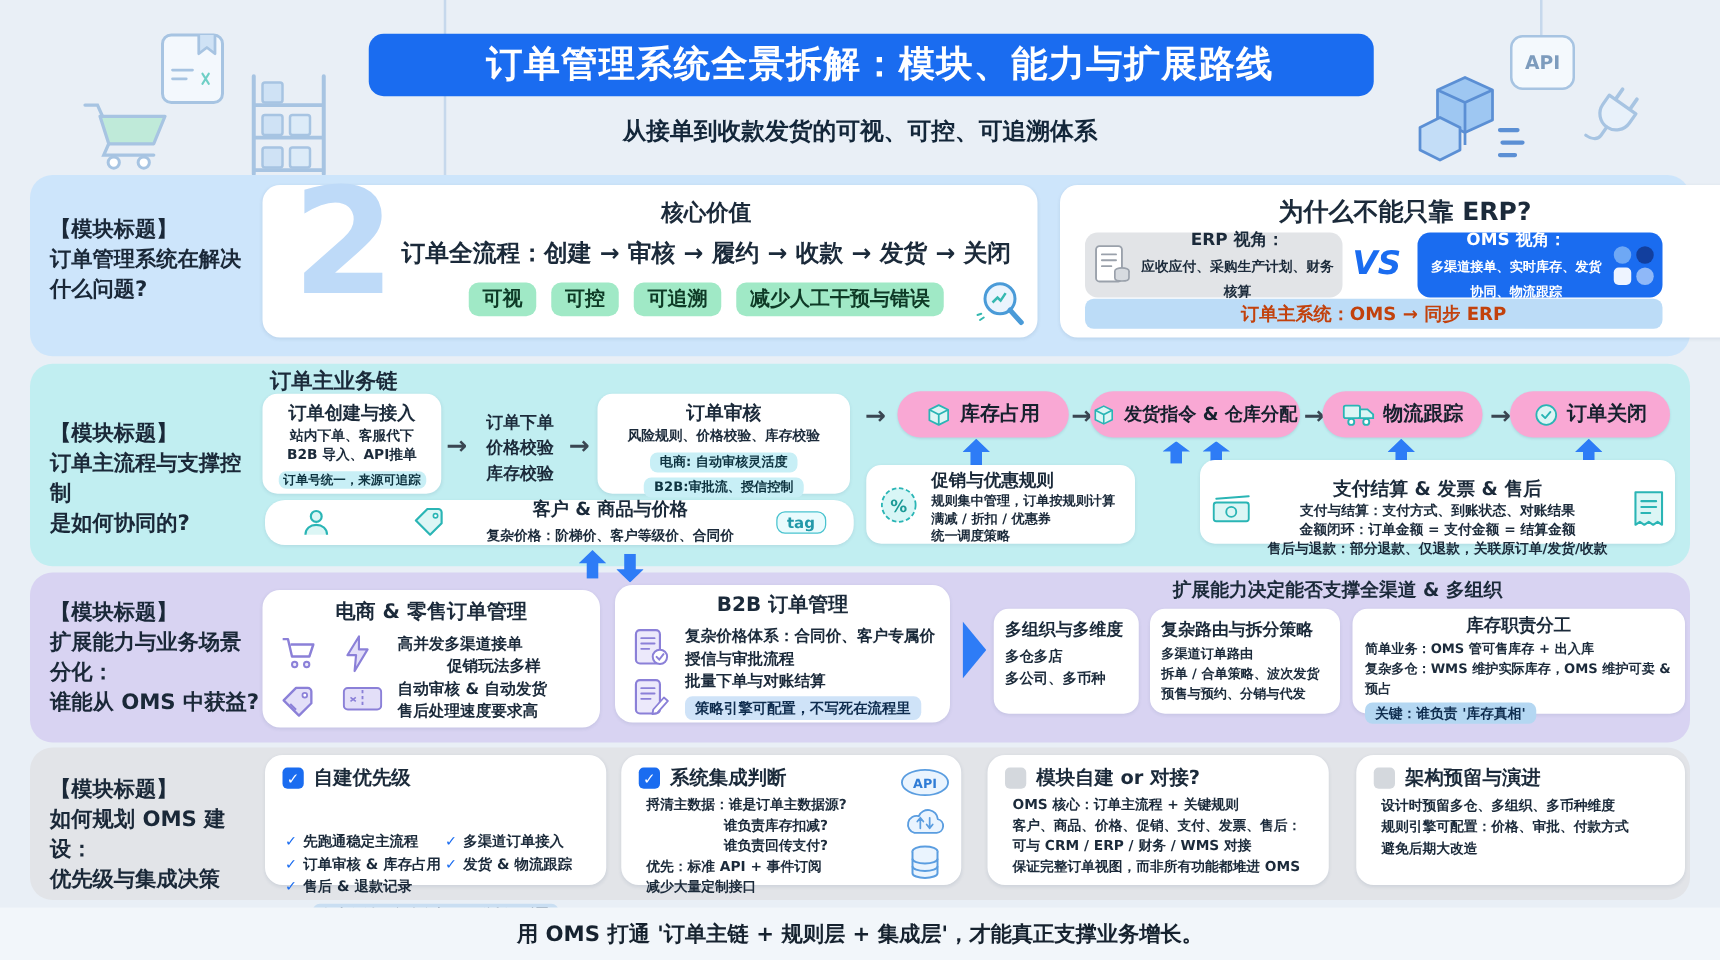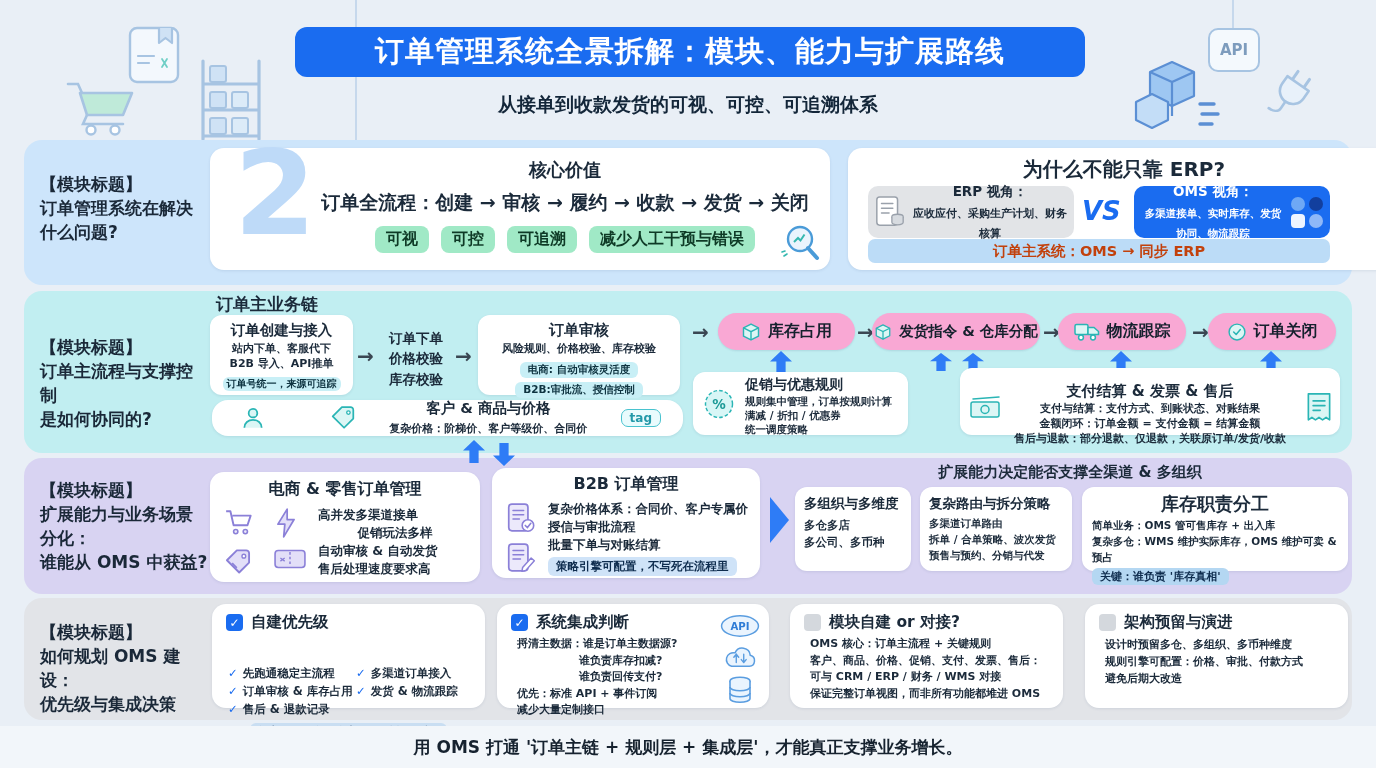--- a/index.html
+++ b/index.html
@@ -74,21 +74,21 @@
   </div>
 
   <svg class="abs" style="left:1262px;top:66px;" width="60" height="62" viewBox="0 0 60 62">
     <g transform="rotate(35 30 28)">
       <path d="M22 6 v10 M36 6 v10" stroke="#a7c4e2" stroke-width="3" stroke-linecap="round"></path>
       <path d="M16 16 h26 v9 a13 13 0 0 1 -26 0 Z" fill="#e8f1fa" stroke="#a7c4e2" stroke-width="2.6" stroke-linejoin="round"></path>
       <path d="M29 38 v8 c0 5 -5 7 -10 7" fill="none" stroke="#a7c4e2" stroke-width="2.6" stroke-linecap="round"></path>
     </g>
   </svg>
 
-  <div class="abs" style="left:295px;top:27px;width:790px;height:50px;background:#1a6cf0;border-radius:12px;display:flex;align-items:center;justify-content:center;">
+  <div class="abs" style="left:295px;top:27px;width:790px;height:50px;background:#1a6cf0;border-radius:12px;display:flex;align-items:center;justify-content:center;padding-left:14px;">
     <span style="color:#fff;font-weight:800;font-size:29px;letter-spacing:1px;">订单管理系统全景拆解：模块、能力与扩展路线</span>
   </div>
   <div class="abs" style="left:0;top:92px;width:1376px;text-align:center;font-weight:800;font-size:19px;color:#132639;">从接单到收款发货的可视、可控、可追溯体系</div>
 
   <div class="panel" style="left:24px;top:140px;width:1328px;height:145px;background:#cde5fb;"></div>
 
   <div class="row-label" style="top:172px;">
     <span class="tag">【模块标题】</span>
     <span class="tag">订单管理系统在解决</span>
     <span class="tag">什么问题?</span>
@@ -358,21 +358,21 @@
     <div style="padding:8px 9px 0;">
       <div class="cardtitle" style="font-size:13.5px;">复杂路由与拆分策略</div>
       <div class="small" style="font-size:10.5px;font-weight:700;margin-top:3px;">多渠道订单路由</div>
       <div class="small" style="font-size:10.5px;font-weight:700;">拆单 / 合单策略、波次发货</div>
       <div class="small" style="font-size:10.5px;font-weight:700;">预售与预约、分销与代发</div>
     </div>
   </div>
 
   <div class="card" style="left:1082px;top:487px;width:266px;height:84px;border-radius:12px;">
     <div style="padding:5px 10px 0;">
-      <div class="cardtitle" style="font-size:18px;text-align:center;">库存职责分工</div>
+      <div class="cardtitle" style="font-size:14px;text-align:center;">库存职责分工</div>
       <div class="small" style="font-size:10.5px;font-weight:700;margin-top:2px;">简单业务：OMS 管可售库存 + 出入库</div>
       <div class="small" style="font-size:10.5px;font-weight:700;">复杂多仓：WMS 维护实际库存，OMS 维护可卖 &amp; 预占</div>
       <span class="chip chip-blue" style="font-size:11px;margin-top:2px;">关键：谁负责 '库存真相'</span>
     </div>
   </div>
 
   <div class="panel" style="left:24px;top:598px;width:1328px;height:122px;background:#e2e4e8;"></div>
 
   <div class="row-label" style="top:620px;">
     <span class="tag">【模块标题】</span>

